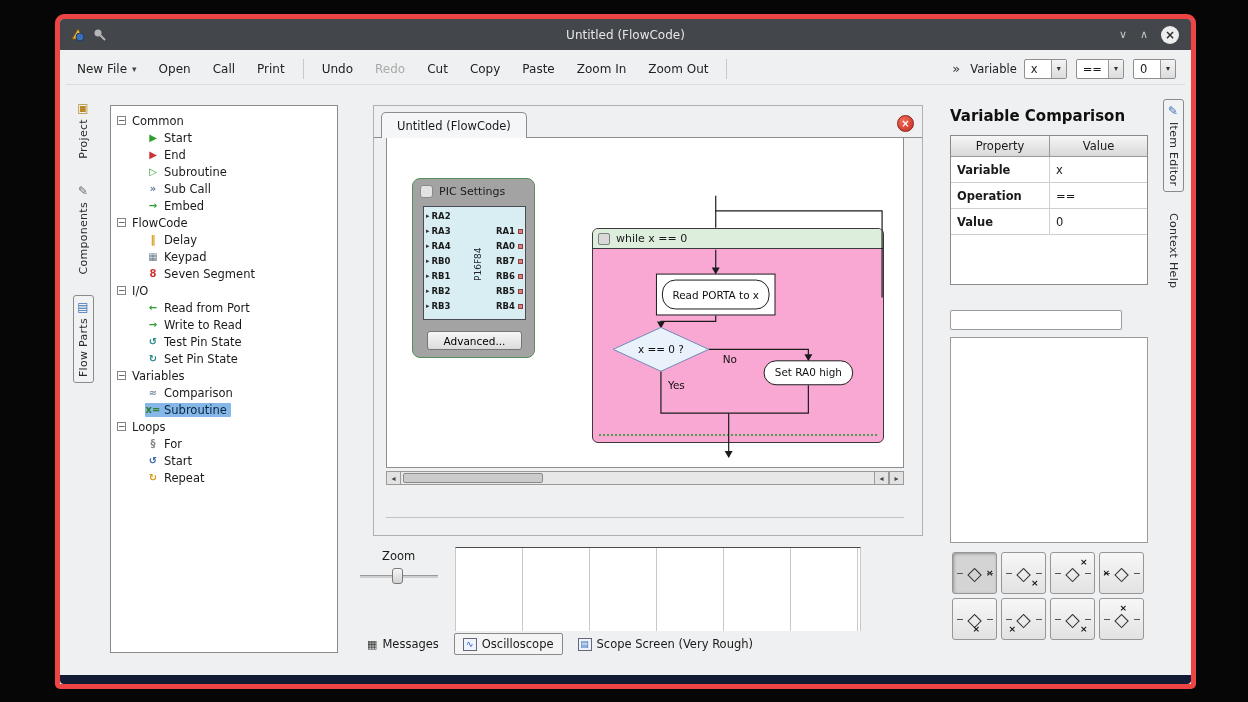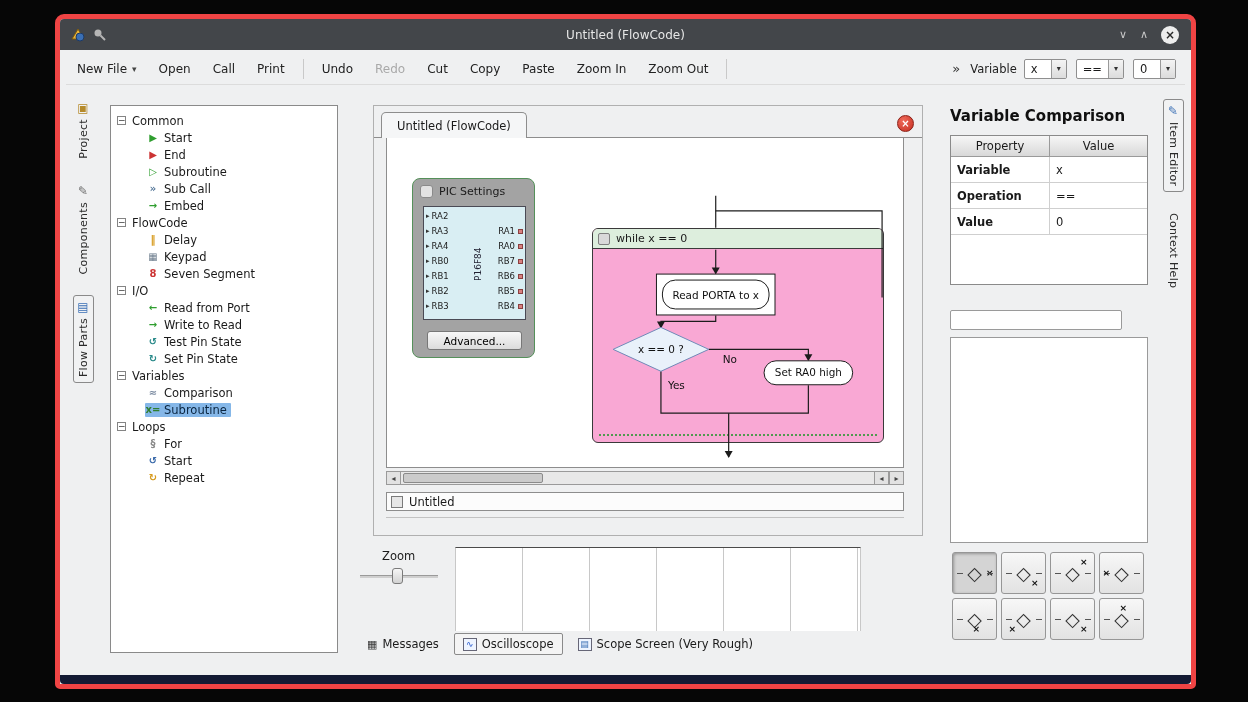--- a/index.html
+++ b/index.html
@@ -73,21 +73,21 @@
   .pic-title { font-size:11px; }
   .chip { position:absolute; left:10px; top:27px; width:103px; height:114px; background:#d9eef3; border:1px solid #4a4a55; display:flex; padding-top:2px; }
   .chip-left { width:40px; }
   .chip-right { width:34px; padding-top:15px; }
   .chip-name { flex:1; writing-mode:vertical-rl; transform:rotate(180deg); font-size:9px; color:#223; display:flex;
                align-items:center; justify-content:center; }
   .pin-row { height:15px; display:flex; align-items:center; font-size:8.5px; }
   .pin-row.left { gap:2px; padding-left:2px; }
   .pin-row.right { justify-content:flex-end; gap:3px; padding-right:2px; }
   .pin-arrow { font-size:7px; color:#333; line-height:1; }
-  .pin-label { line-height:1; }
+  .pin-label { line-height:1;font-weight:bold; }
   .pin-square { width:5px; height:5px; background:#d98080; border:1px solid #8a4040; }
   .adv-btn { position:absolute; left:14px; bottom:7px; width:95px; height:19px; font-size:10.5px;
              background:linear-gradient(#f7f7f7,#dcdcdc); border:1px solid #777; border-radius:3px; font-family:inherit; }
 
   .loop-box { position:absolute; left:205px; top:90px; width:292px; height:215px; background:#f9a8d4; border:1px solid #3a3a3a; border-radius:6px; z-index:1; }
   .loop-head { height:20px; background:#ddeedd; border-bottom:1px solid #3a3a3a; border-radius:5px 5px 0 0; display:flex; align-items:center; gap:6px; padding-left:5px; }
   .loop-sq { width:12px; height:12px; background:#d9d9d9; border:1px solid #808080; border-radius:2px; }
   .loop-title { font-size:11px; }
   .loop-dots { position:absolute; left:6px; right:6px; bottom:6px; border-top:2px dotted #4f9a4f; }
   .flow-svg { position:absolute; left:0; top:0; width:100%; height:100%; z-index:2; pointer-events:none; }
@@ -482,24 +482,20 @@
 
     <div class="hscroll">
       <span class="hs-btn">◂</span>
       <div class="hs-track">
         <div class="hs-thumb"></div>
       </div>
       <span class="hs-btn">◂</span>
       <span class="hs-btn">▸</span>
     </div>
 
-    <div class="untitled-strip">
-      <span class="u-sq"></span>
-      <span class="u-label">Untitled</span>
-    </div>
     <div class="hairline2"></div>
   </div>
 
   <div class="zoom-label">Zoom</div>
   <div class="slider">
     <div class="slider-track"></div>
     <div class="slider-thumb"></div>
   </div>
   <div class="scope-grid"></div>
 

